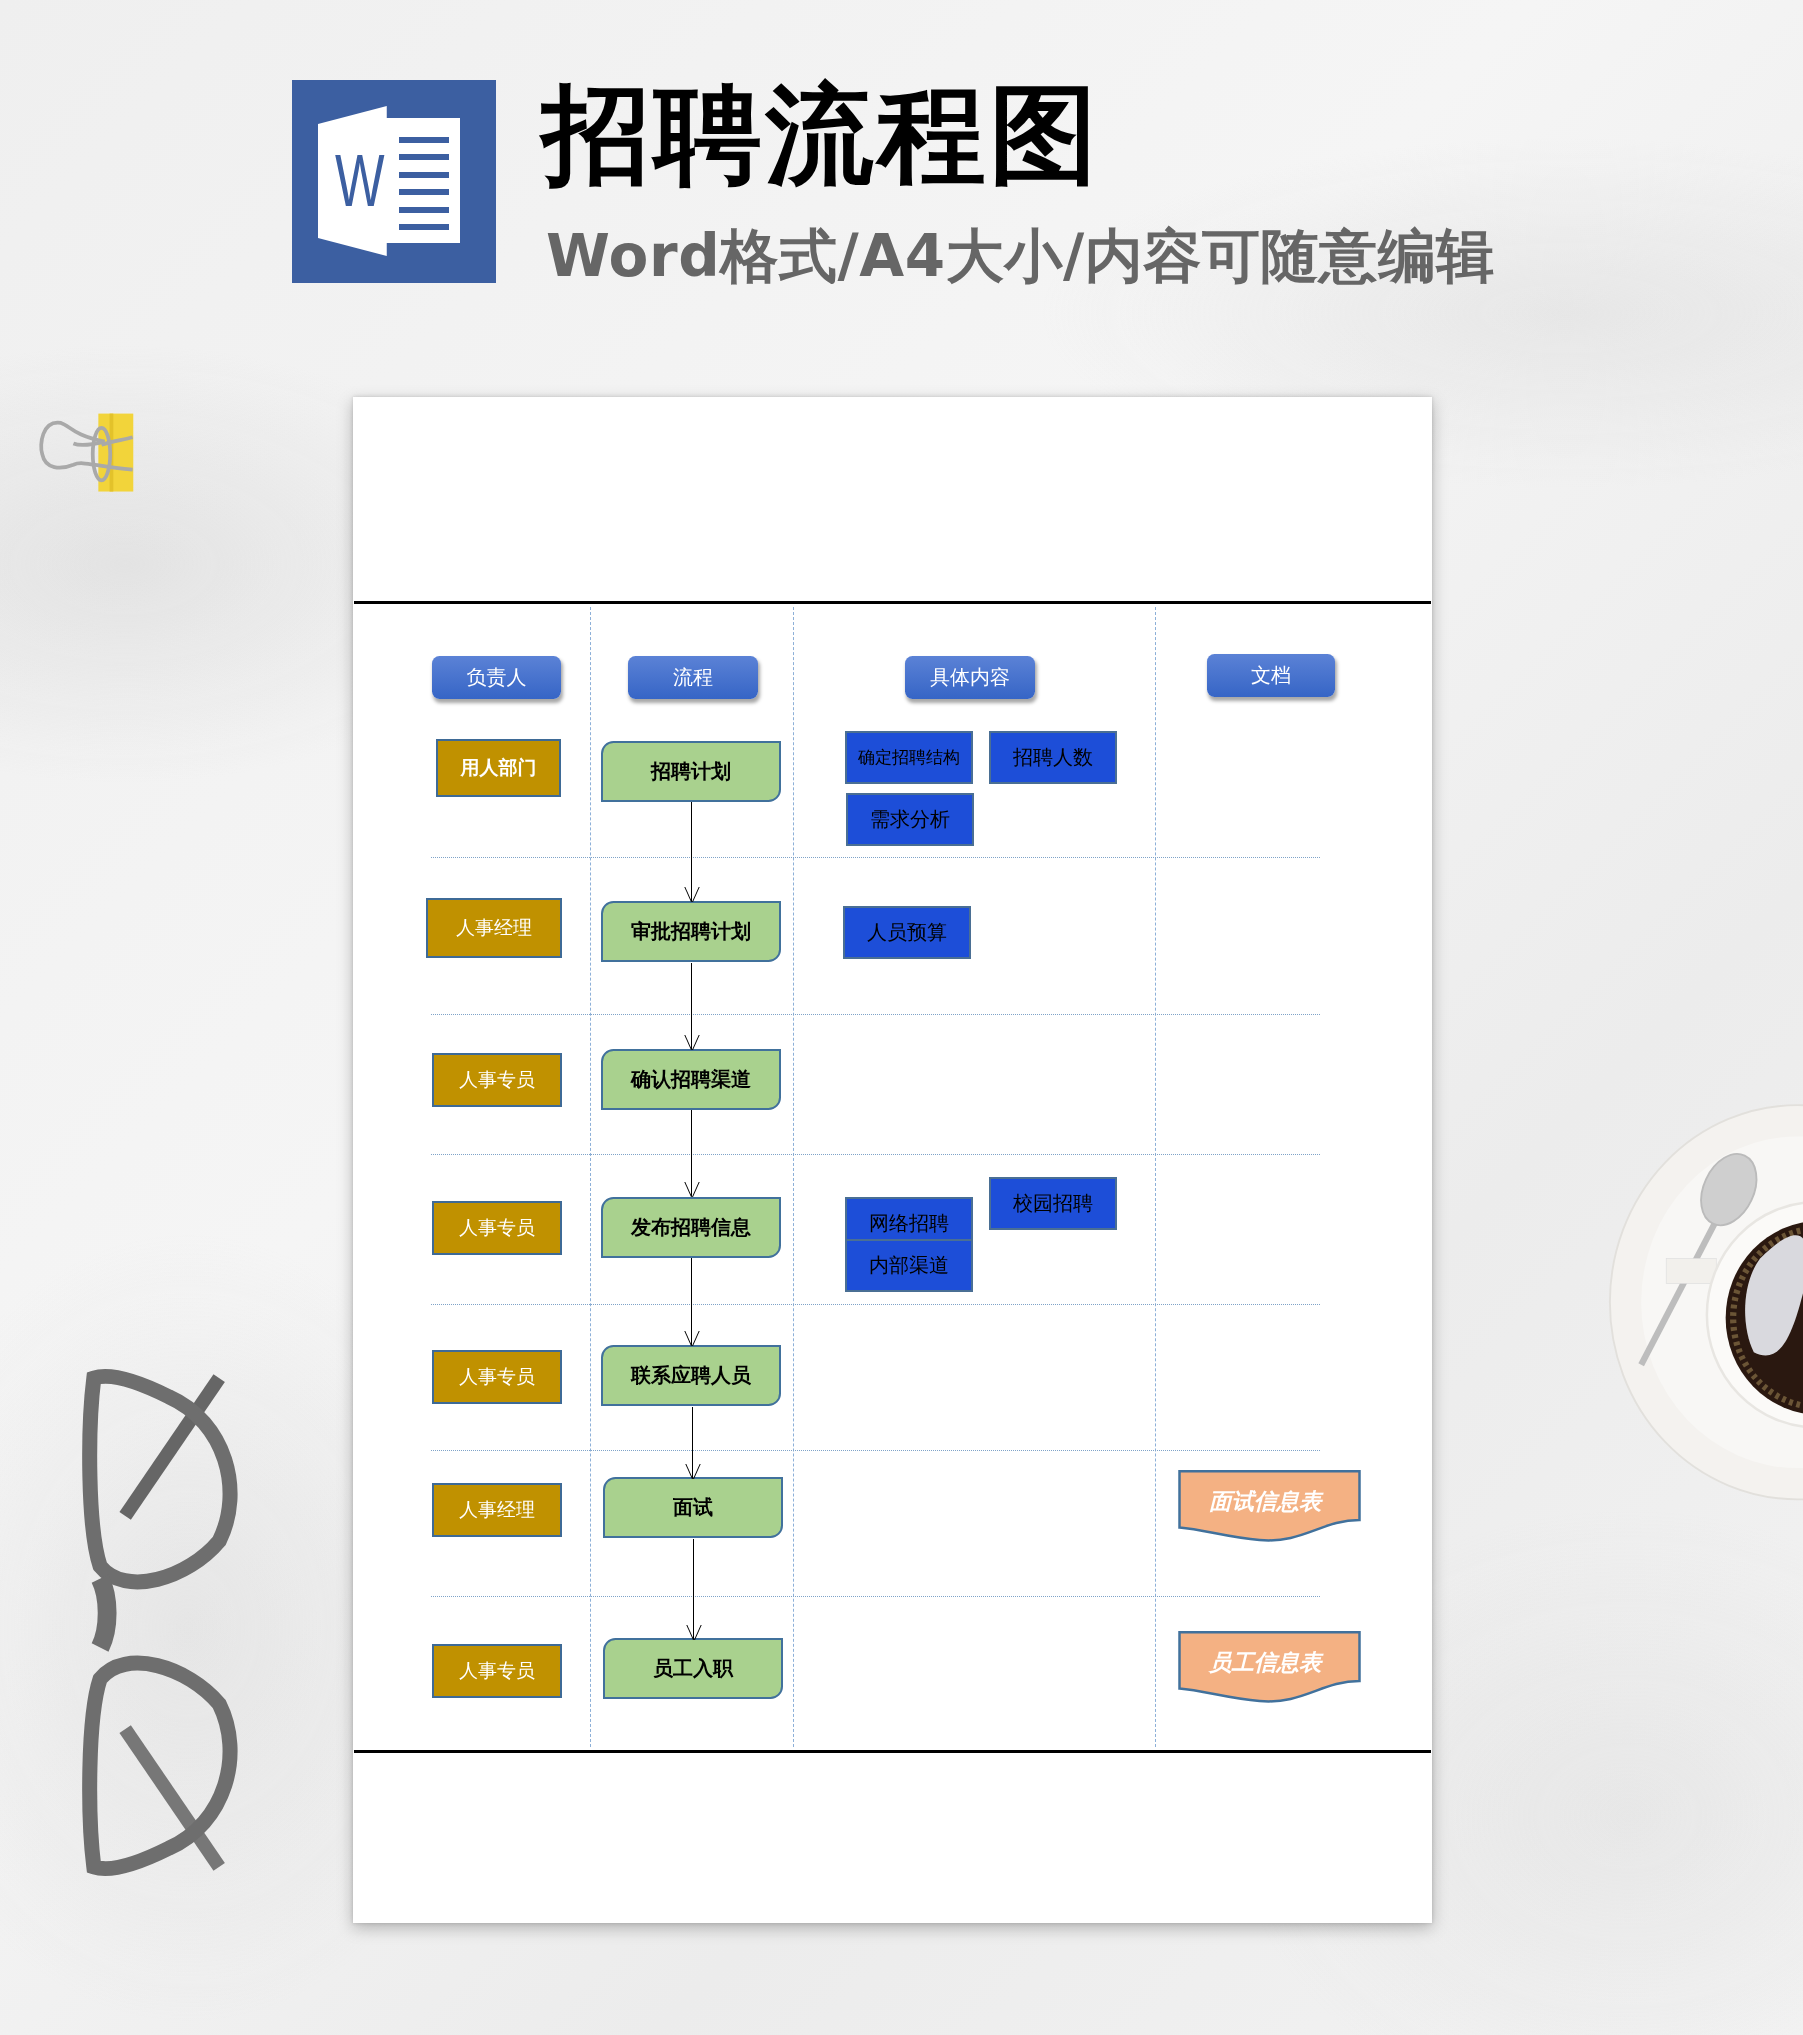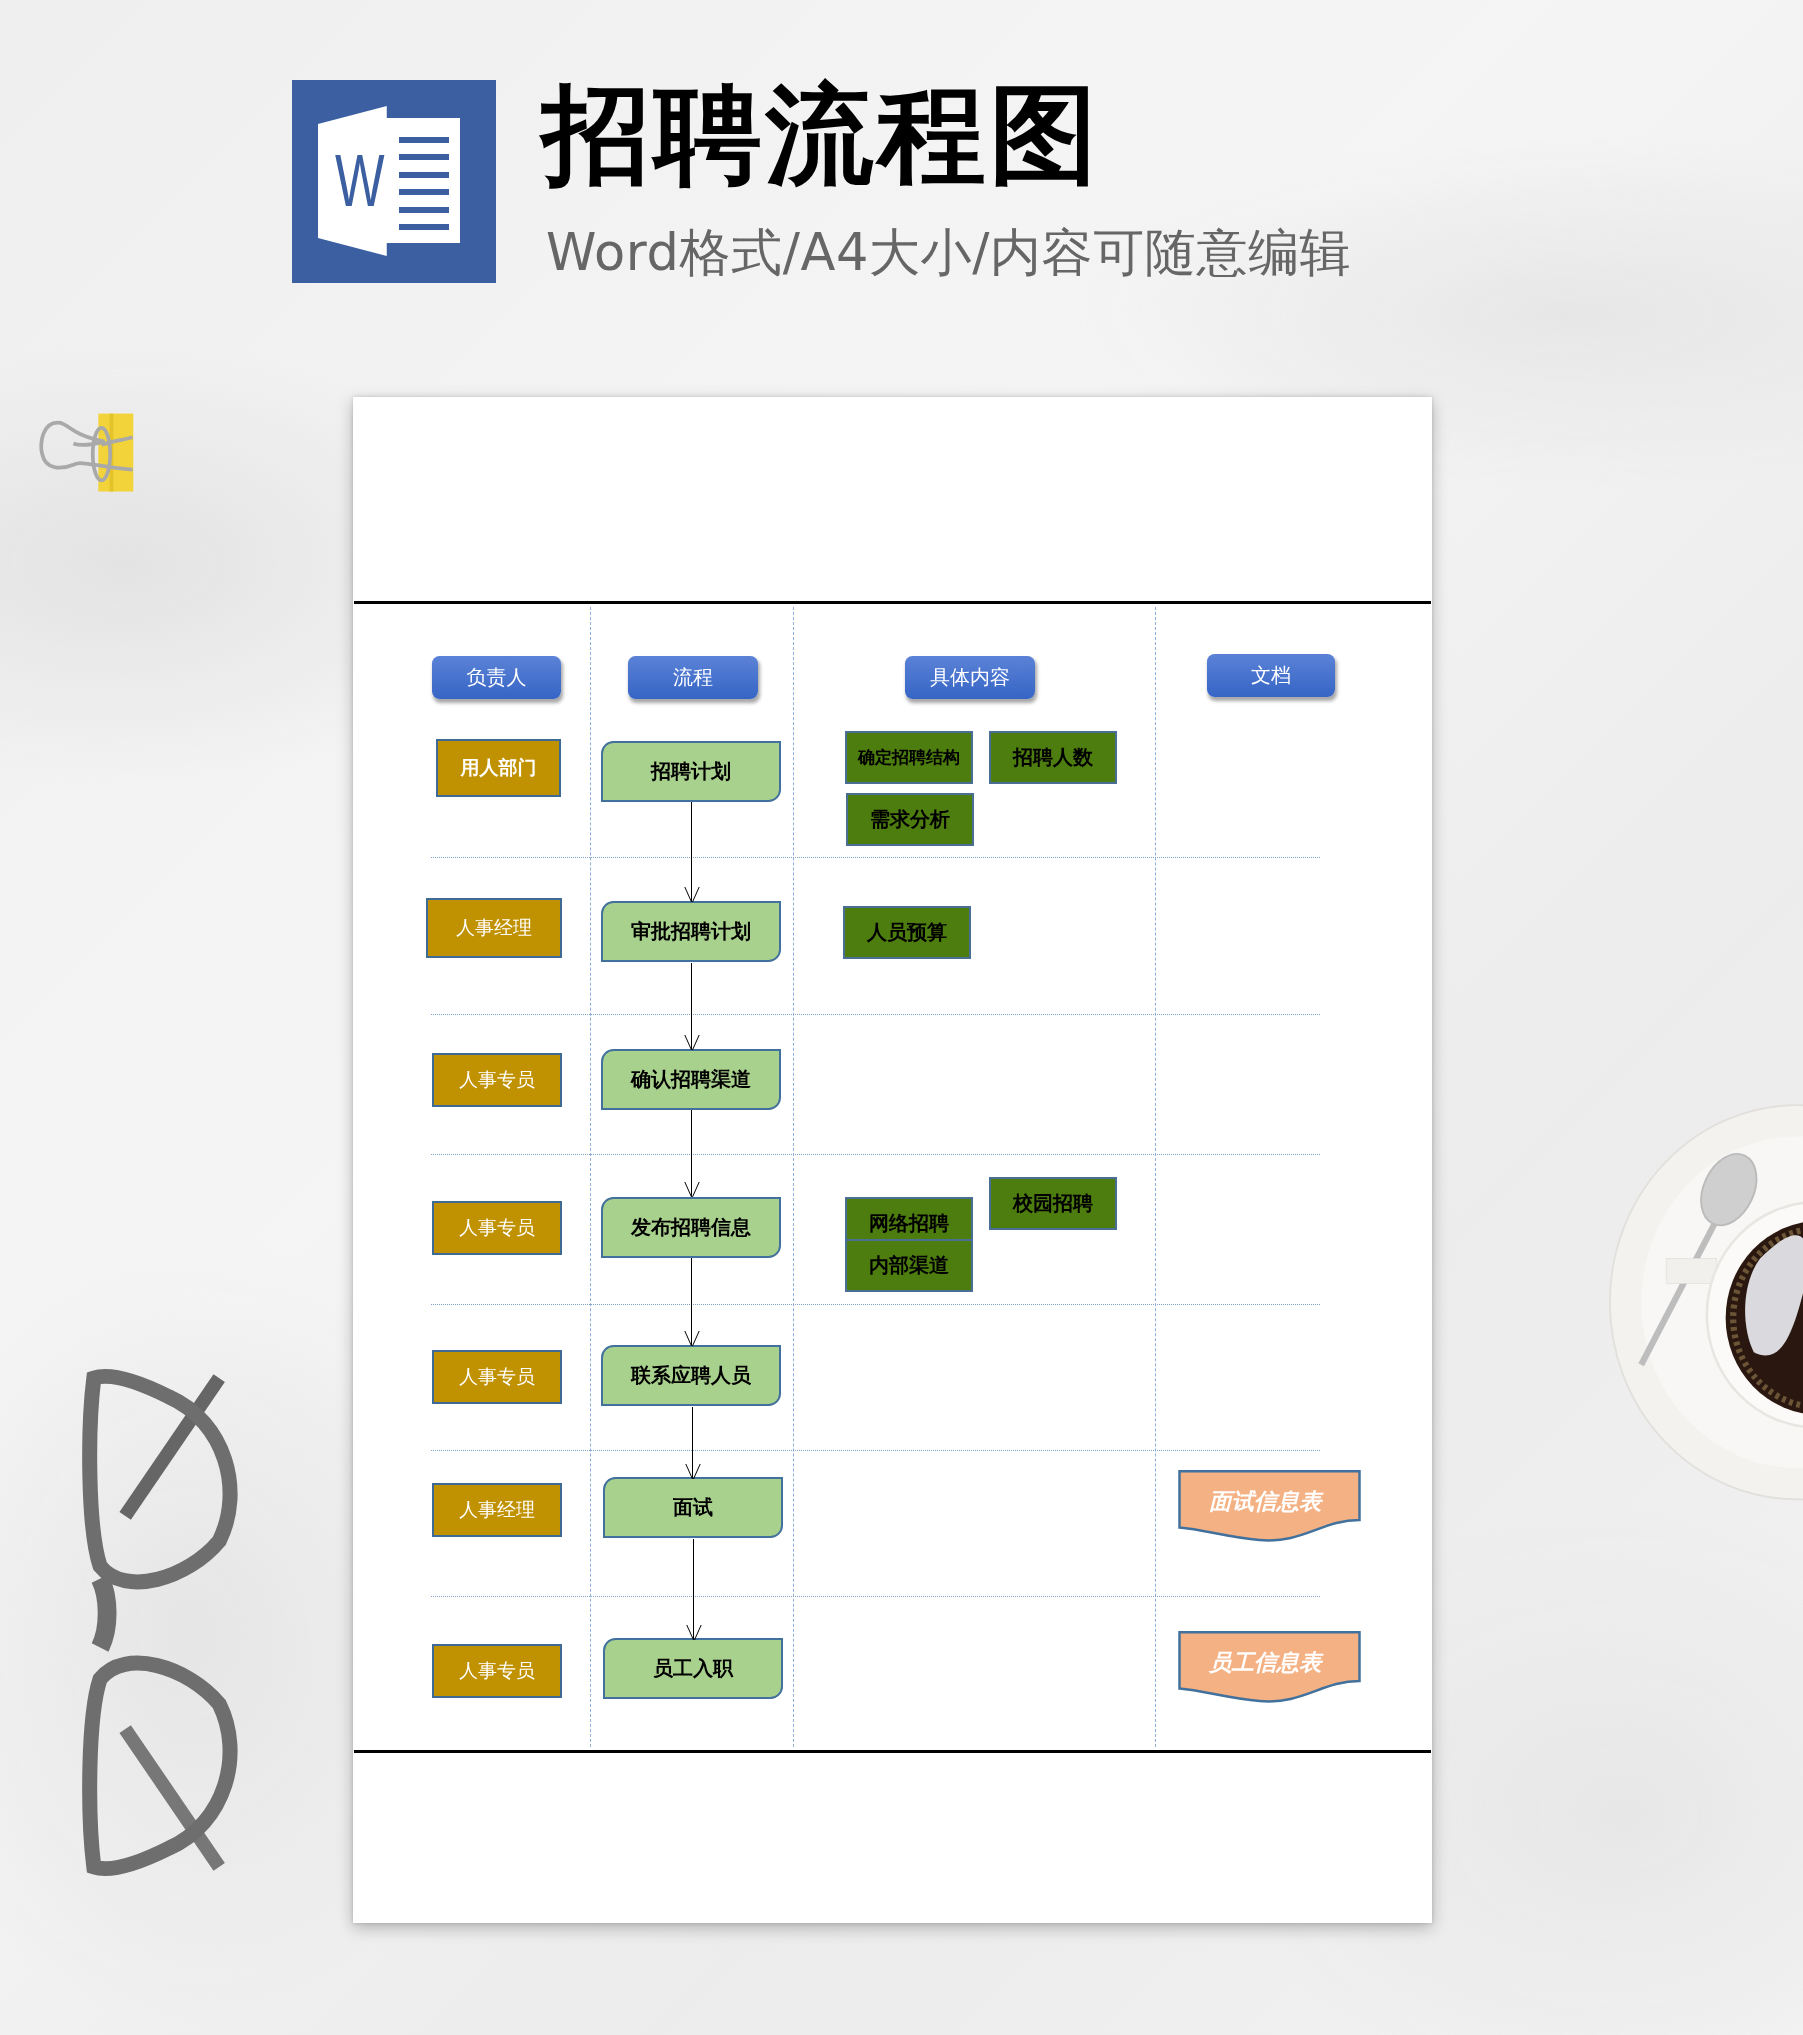--- a/index.html
+++ b/index.html
@@ -16,21 +16,21 @@
   .abs { position: absolute; }
 
   
   .word-icon { left: 292px; top: 80px; width: 204px; height: 203px; background: #3c5fa1; }
   .word-icon .page { position:absolute; left: 26px; top: 26px; width: 125px; height: 150px; background:#fff;
     clip-path: polygon(0 12%, 55% 0, 55% 100%, 0 88%); }
   .word-icon .lines { position:absolute; left: 94px; top: 38px; width: 74px; height: 125px; background:#fff; }
   .word-icon .lines i { position:absolute; left: 12.5px; width: 50px; height: 5.6px; background:#3c5fa1; }
   .word-icon .w { position:absolute; left: 43px; top: 63px; font-size: 75px; color:#3c5fa1; font-family:"Liberation Sans", sans-serif; transform: scaleX(0.7); transform-origin:left; line-height:1; }
   .main-title { left: 530px; top: 81px; font-size: 108px; font-weight: bold; color: #000; letter-spacing: 3.8px; line-height: 1; margin-left: 12px; }
-  .sub-title { left: 546px; top: 227px; font-size: 51px; color: #666; line-height: 1; letter-spacing: 0.6px; }
+  .sub-title { left: 546px; top: 227px; font-size: 58px; color: #666; line-height: 1; letter-spacing: 0.6px; font-weight: bold; }
 
   
   .clip { left: 36px; top: 407px; width: 106px; height: 88px; }
   .glasses { left: 75px; top: 1353px; width: 163px; height: 539px; }
   .coffee { left: 1591px; top: 1102px; width: 213px; height: 413px; }
 
   
   .doc { left: 353px; top: 397px; width: 1079px; height: 1526px; background: #fff;
     box-shadow: 0 5px 15px rgba(0,0,0,0.25), 0 0 3.8px rgba(0,0,0,0.15); }
   .doc-title { position:absolute; left:0; right:0; top: 150px; text-align:center; font-size: 39px; font-weight:bold; color:#000; }
@@ -41,22 +41,22 @@
   .pill { position:absolute; height: 43px; border-radius: 7.5px; color:#fff; font-size: 20px;
     display:flex; align-items:center; justify-content:center;
     background: linear-gradient(#5b82d6, #3665c6); box-shadow: 1.3px 3.8px 3.8px rgba(0,0,0,0.35); }
 
   .owner { position:absolute; width: 125px; height: 54px; background:#c09100; border: 2.5px solid #3e6a96;
     color:#fff; font-size: 19px; display:flex; align-items:center; justify-content:center; box-sizing:border-box; }
   .owner.bold { font-weight:bold;font-family:Liberation Serif, serif; }
   .step { position:absolute; left: 248px; width: 180px; height: 61px; background:#a9d18e; border: 2.5px solid #41719c;
     border-radius: 12.5px 0 12.5px 0; box-sizing:border-box; color:#000; font-weight:bold; font-size: 20px;
     display:flex; align-items:center; justify-content:center; }
-  .detail { position:absolute; width: 128px; height: 53px; background:#4d7c0f; border: 2.5px solid #4a6f94;
-    box-sizing:border-box; color:#000; font-weight:bold; font-size: 20px; display:flex; align-items:center; justify-content:center; }
+  .detail { position:absolute; width: 128px; height: 53px; background:#1d4ed8; border: 2.5px solid #4a6f94;
+    box-sizing:border-box; color:#000; font-weight:normal; font-size: 20px; display:flex; align-items:center; justify-content:center; }
   .detail.small { font-size: 17px; }
   .arrow { position:absolute; width: 0; border-left: 1.3px solid #000; }
   .arrow::after { content:""; position:absolute; left:-8.1px; bottom:-1.3px; width: 7.5px; height: 15px;
     border-right: 1.3px solid #000; transform: skewX(-24deg); transform-origin: bottom right; }
   .arrow::before { content:""; position:absolute; left:-0.6px; bottom:-1.3px; width: 7.5px; height: 15px;
     border-left: 1.3px solid #000; transform: skewX(24deg); transform-origin: bottom left; }
   .docshape { position:absolute; width: 183px; height: 75px; }
   .docshape span { position:absolute; left: 31px; top: 16.3px; color:#fff; font-weight:bold; font-size: 22.5px; font-style: italic; }
 </style>
 </head>

